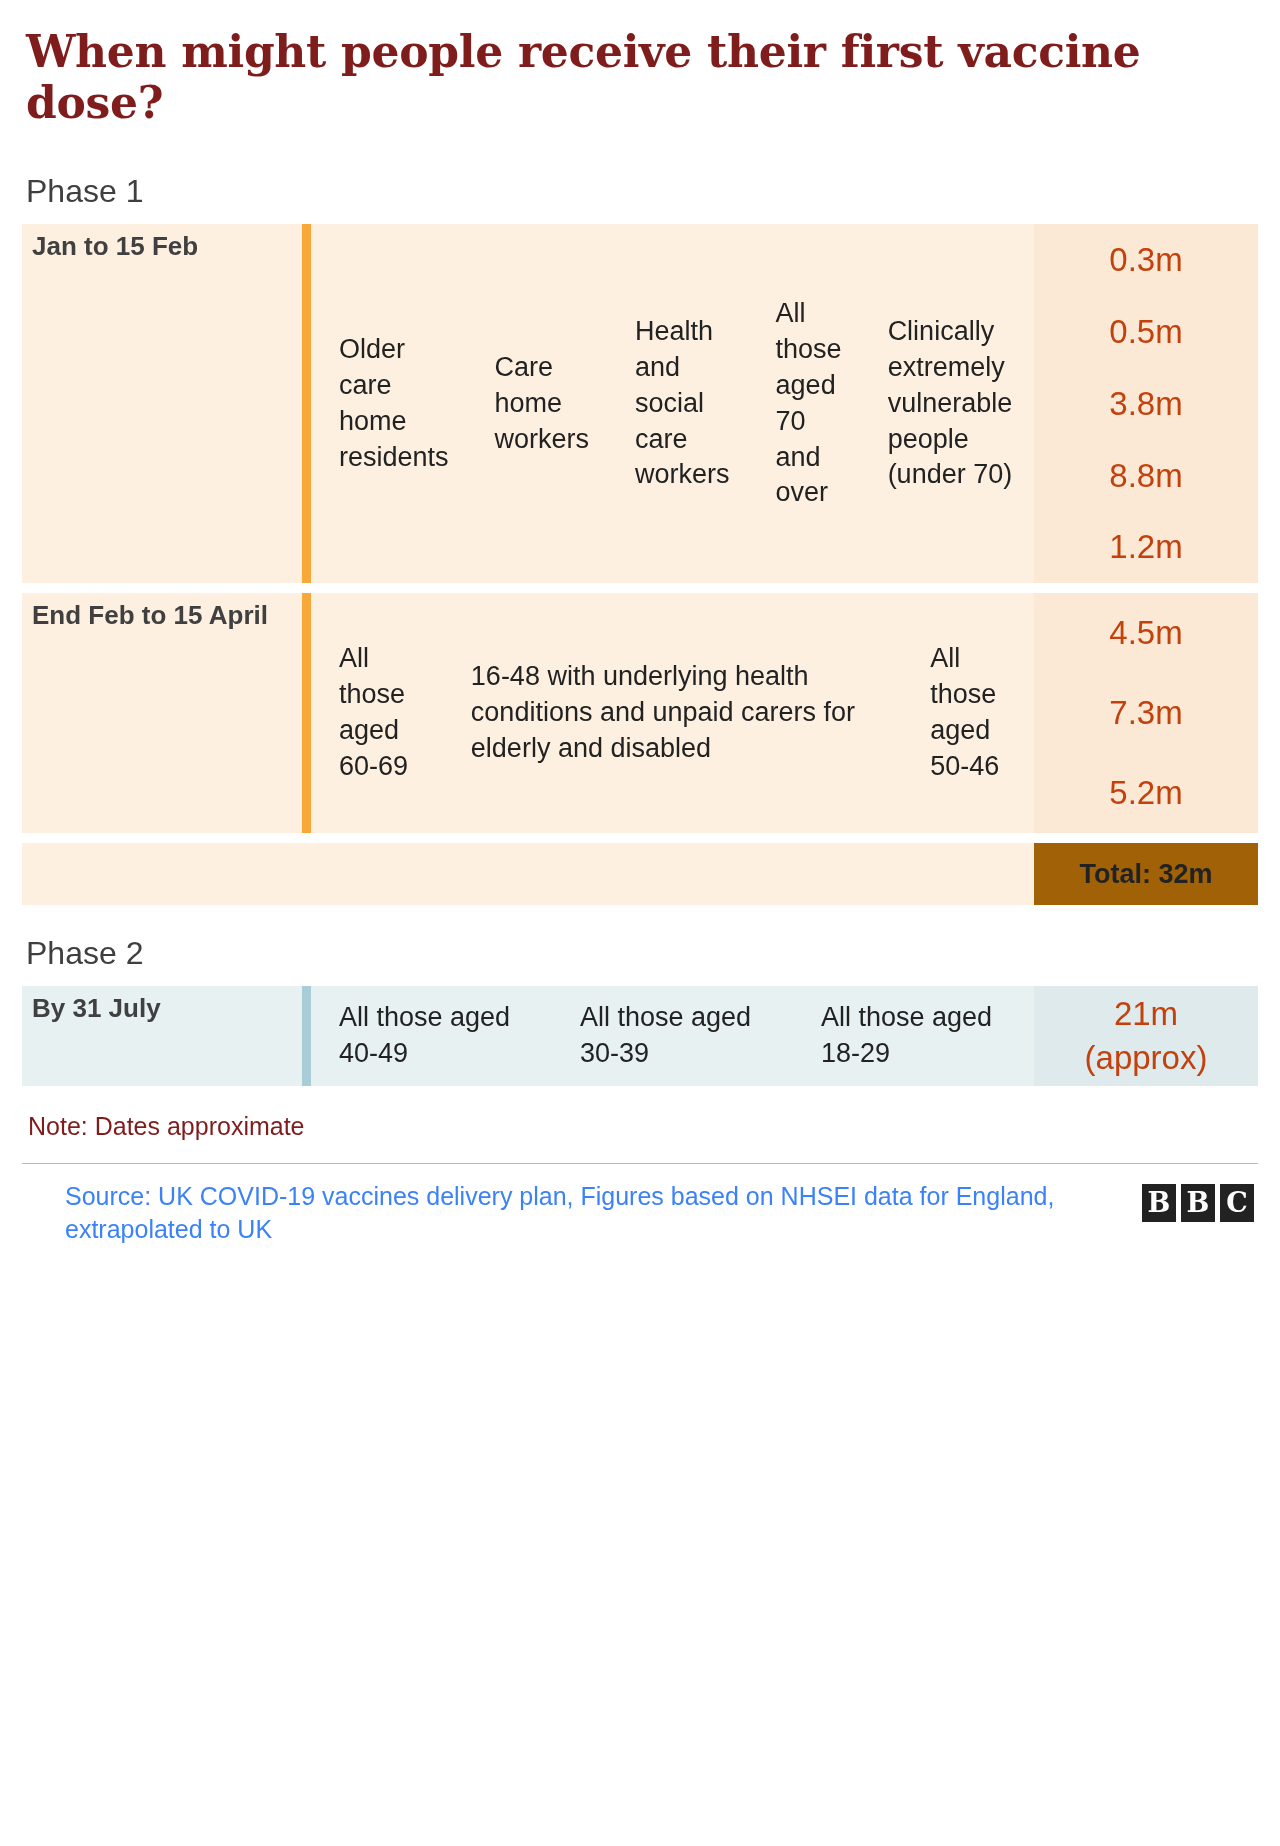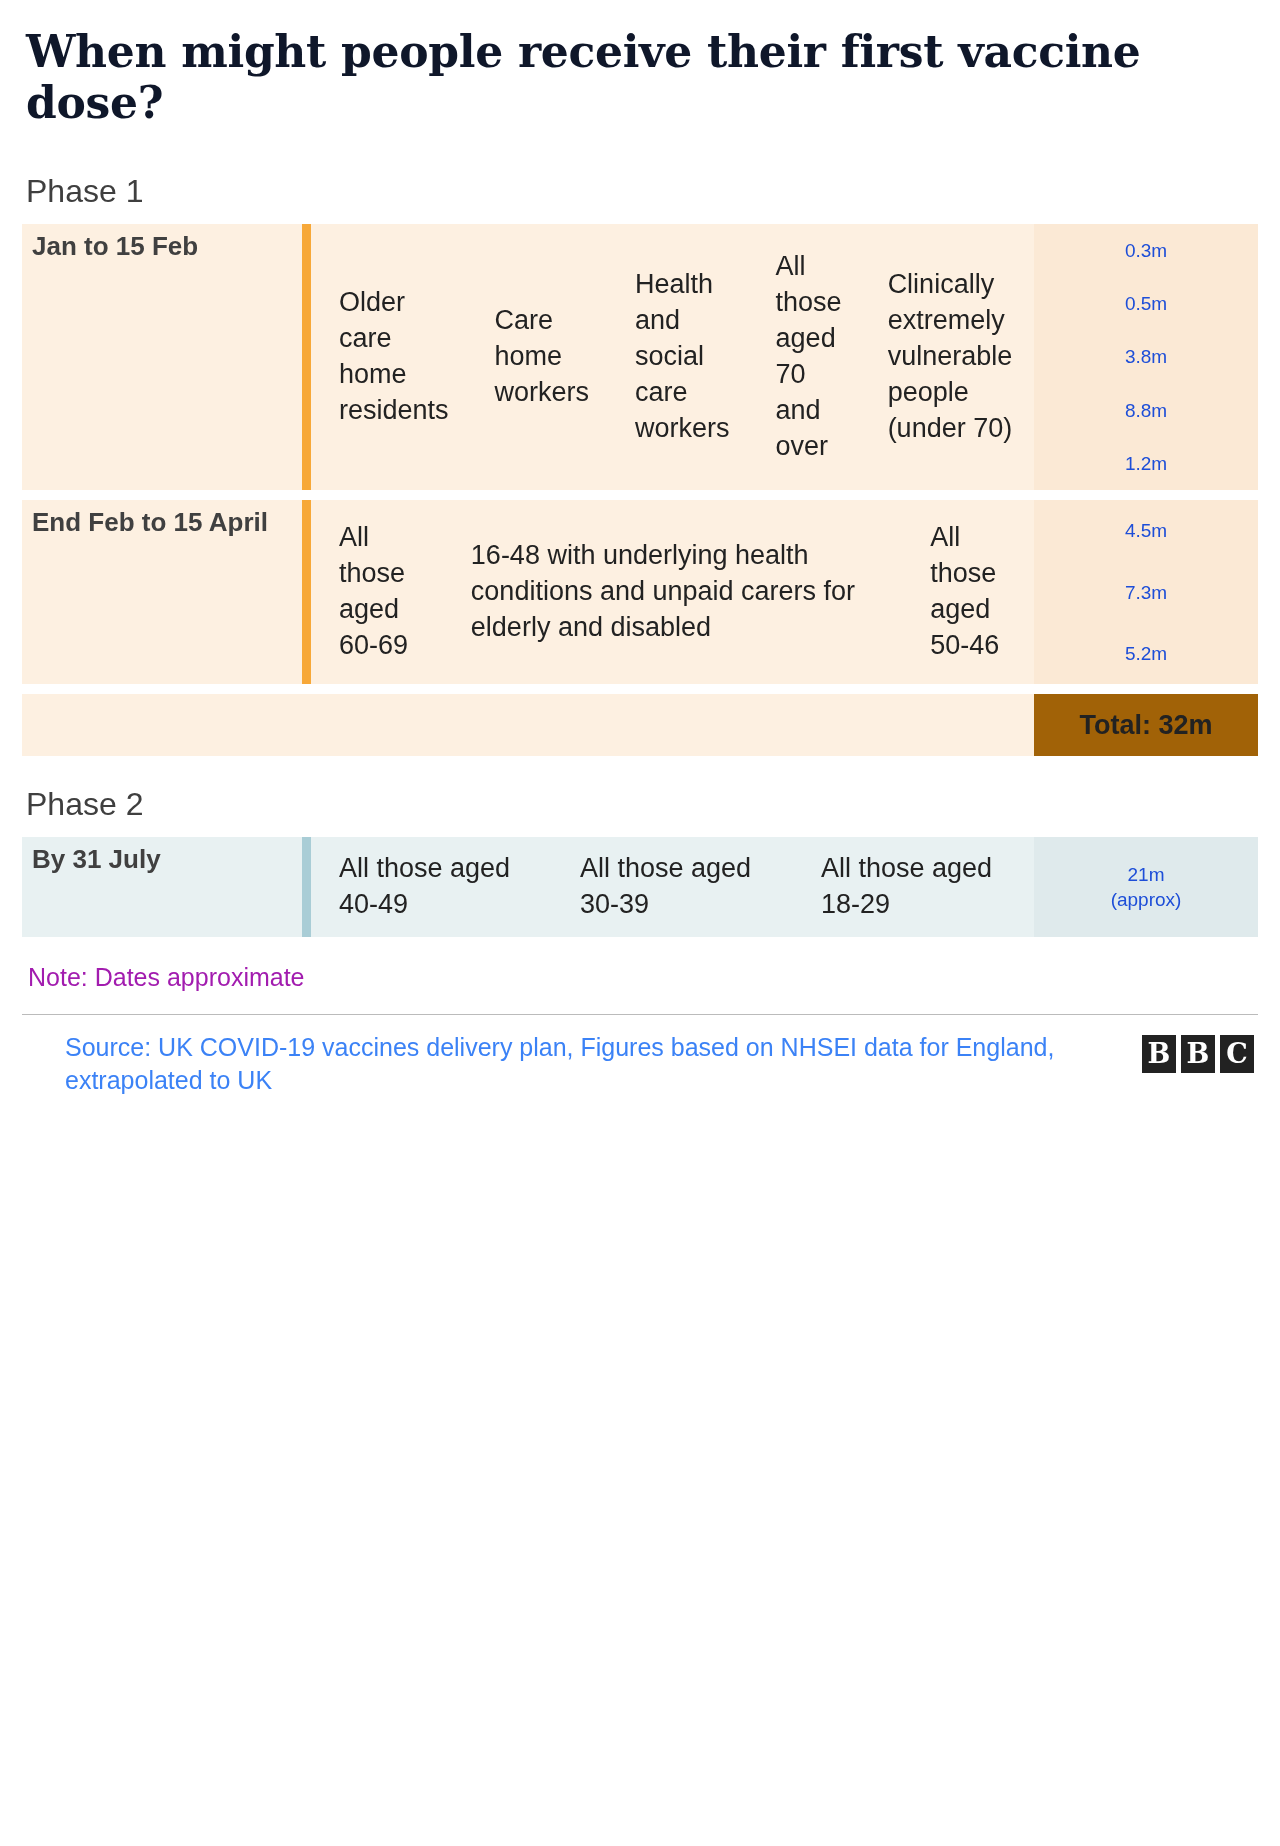--- a/index.html
+++ b/index.html
@@ -17,21 +17,21 @@
   .page {
     width: 1280px;
     box-sizing: border-box;
     padding: 18px 22px 0 22px;
   }
   .title {
     font-family: "DejaVu Serif", serif;
     font-weight: bold;
     font-size: 44px;
     line-height: 1.17;
-    color: #0f172a;
+    color: #7f1d1d;
     margin: 8px 0 0 4px;
     letter-spacing: -0.3px;
   }
   .phase-label {
     font-size: 32px;
     color: #3f3f3f;
     margin: 44px 0 14px 4px;
     font-weight: normal;
   }
   .phase-label.second {
@@ -88,22 +88,22 @@
     flex: 0 0 224px;
     box-sizing: border-box;
     display: flex;
     flex-direction: column;
     justify-content: center;
     background: #fbe9d5;
   }
   .values-col.blue { background: #dfeaec; }
   .value-cell {
     text-align: center;
-    font-size: 19px;
-    color: #1d4ed8;
+    font-size: 33px;
+    color: #c2410c;
     line-height: 1.33;
   }
 
   .total-strip {
     display: flex;
     width: 100%;
     box-sizing: border-box;
     background: #fdf0e1;
     margin-bottom: 6px;
   }
@@ -117,21 +117,21 @@
     background: #a16207;
     text-align: center;
     font-size: 27px;
     font-weight: bold;
     color: #222222;
     line-height: 62px;
   }
 
   .note {
     font-size: 25px;
-    color: #a21caf;
+    color: #7f1d1d;
     margin: 26px 0 22px 6px;
   }
   .divider {
     border-top: 1px solid #bbbbbb;
     width: 100%;
   }
   .footer {
     display: flex;
     align-items: flex-start;
     justify-content: space-between;

